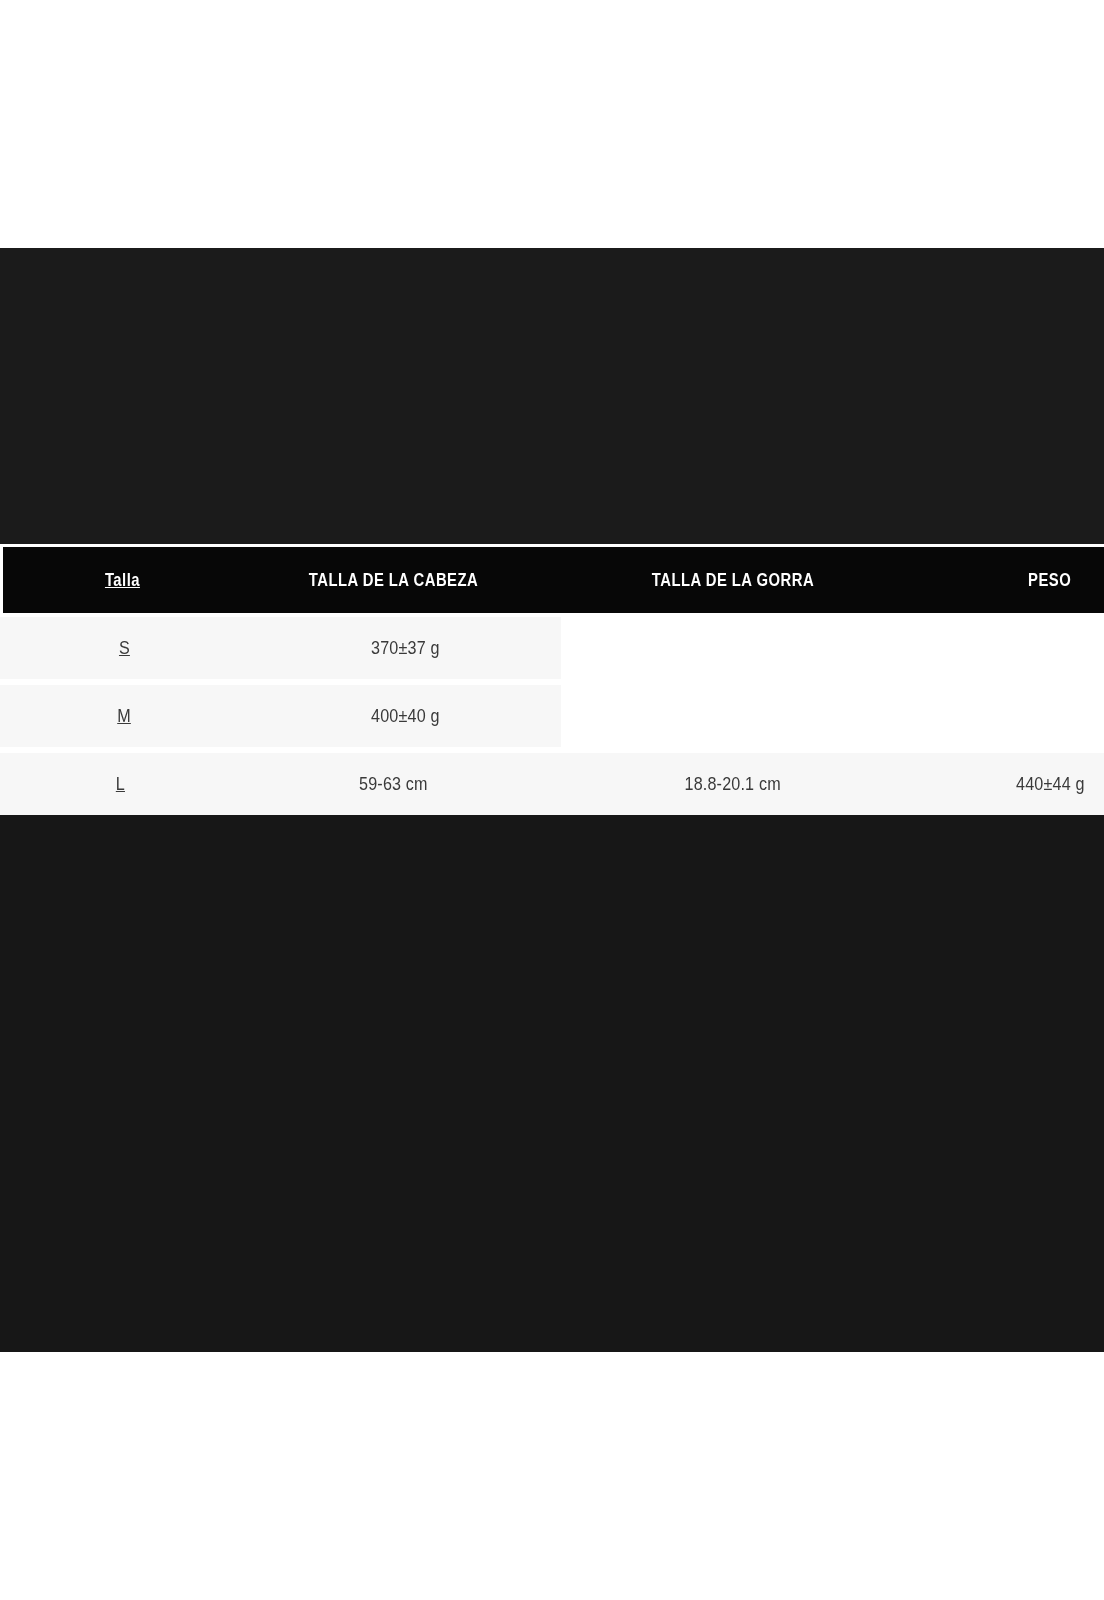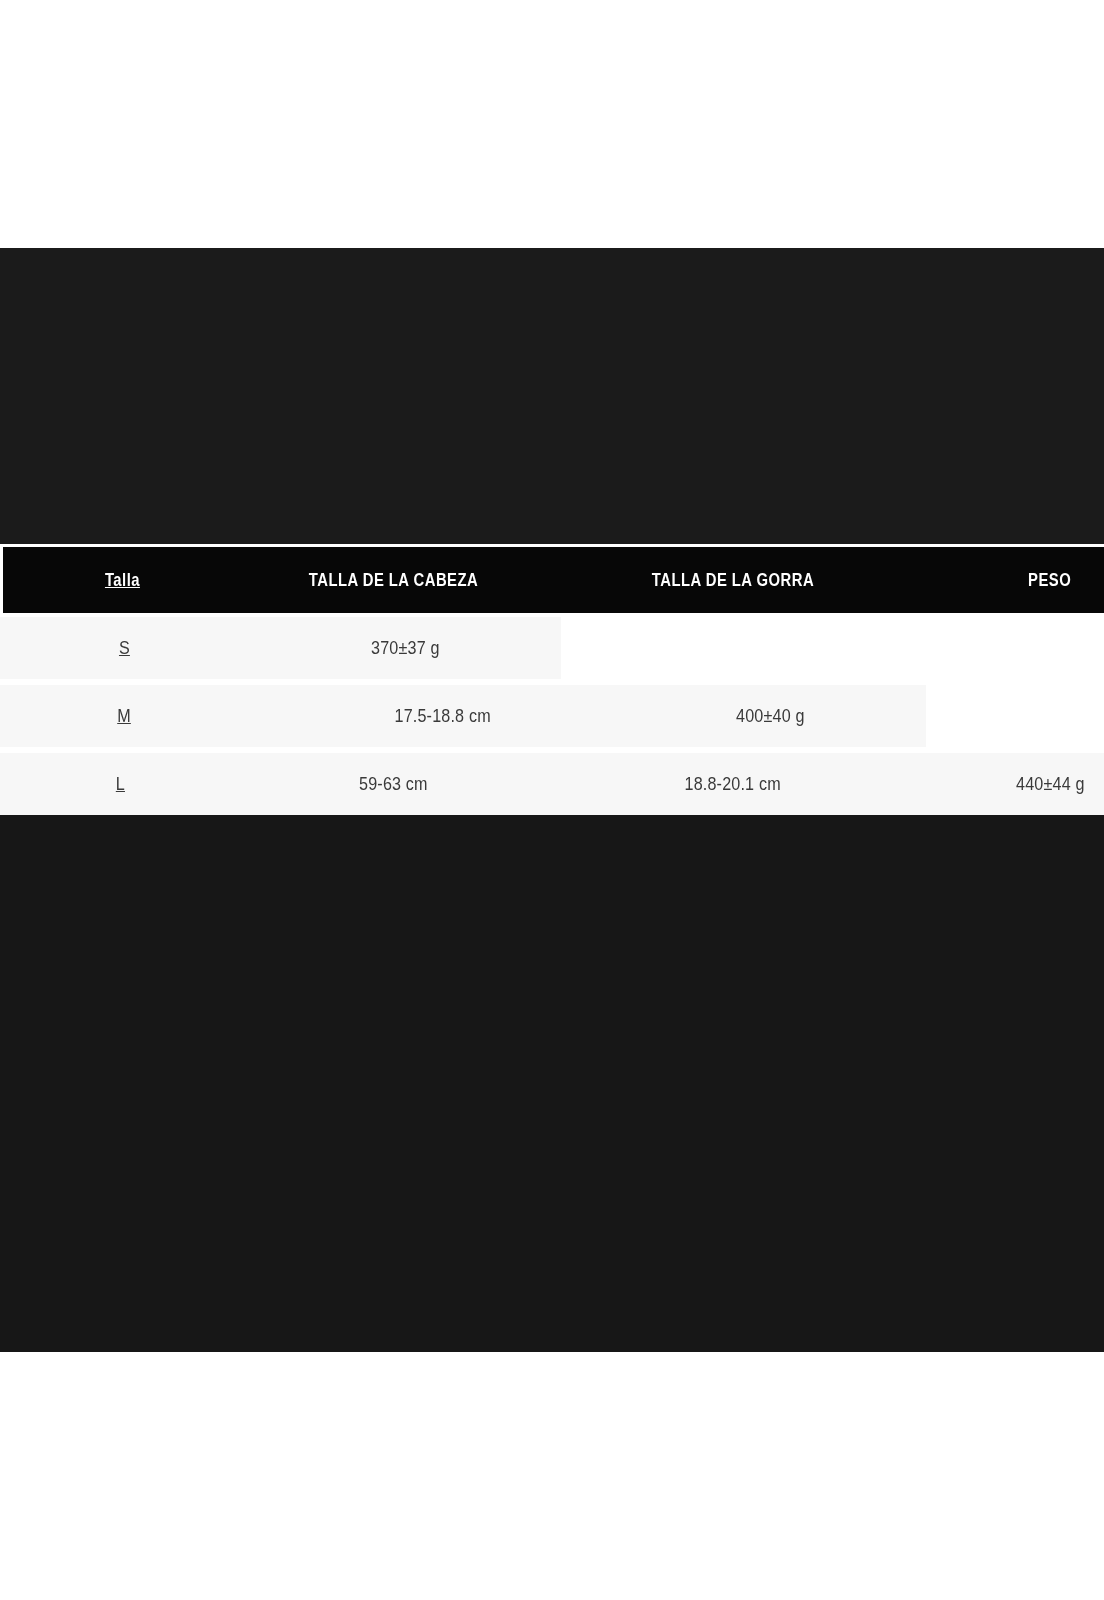--- a/index.html
+++ b/index.html
@@ -153,23 +153,20 @@
         </div>
         <div class="cell c4">
           <span class="val">370±37 g</span>
         </div>
       </div>
 
       <div class="t-row r2">
         <div class="cell c1">
           <span class="val">M</span>
         </div>
-        <div class="cell c3">
-          <span class="val">17.5-18.8 cm</span>
-        </div>
         <div class="cell c4">
           <span class="val">400±40 g</span>
         </div>
       </div>
 
       <div class="t-row r3">
         <div class="cell c1">
           <span class="val">L</span>
         </div>
         <div class="cell c2">

